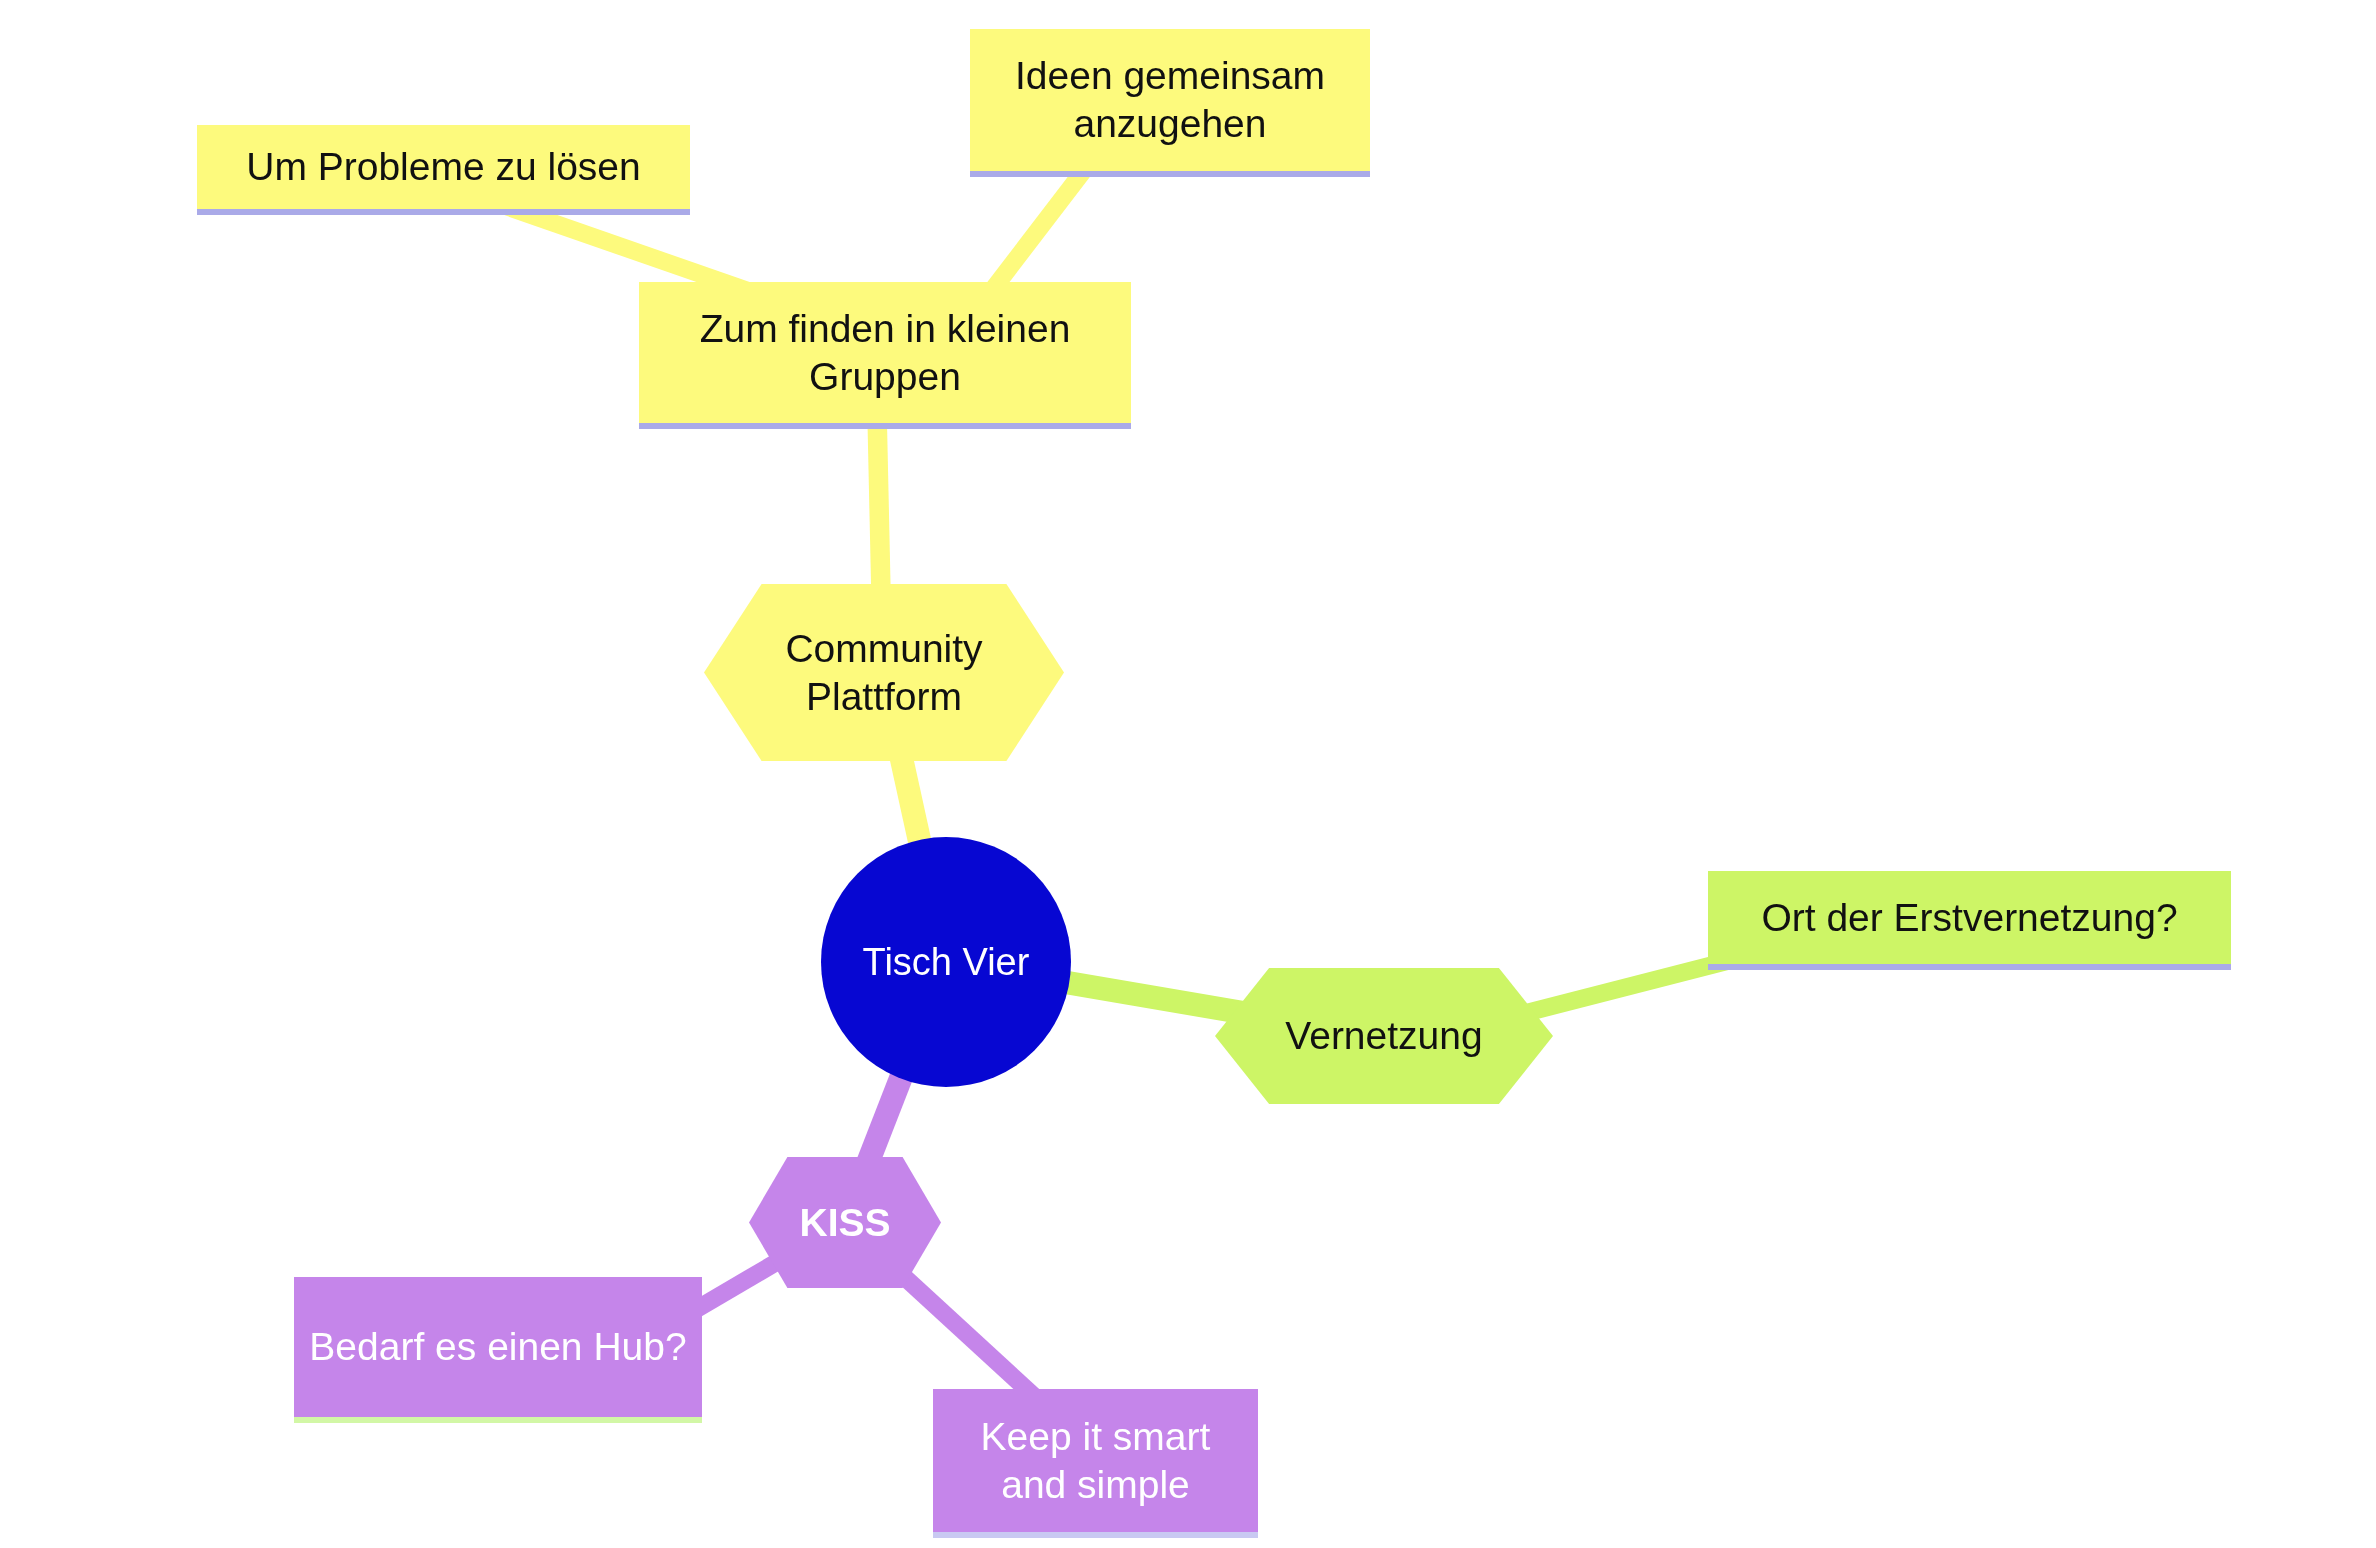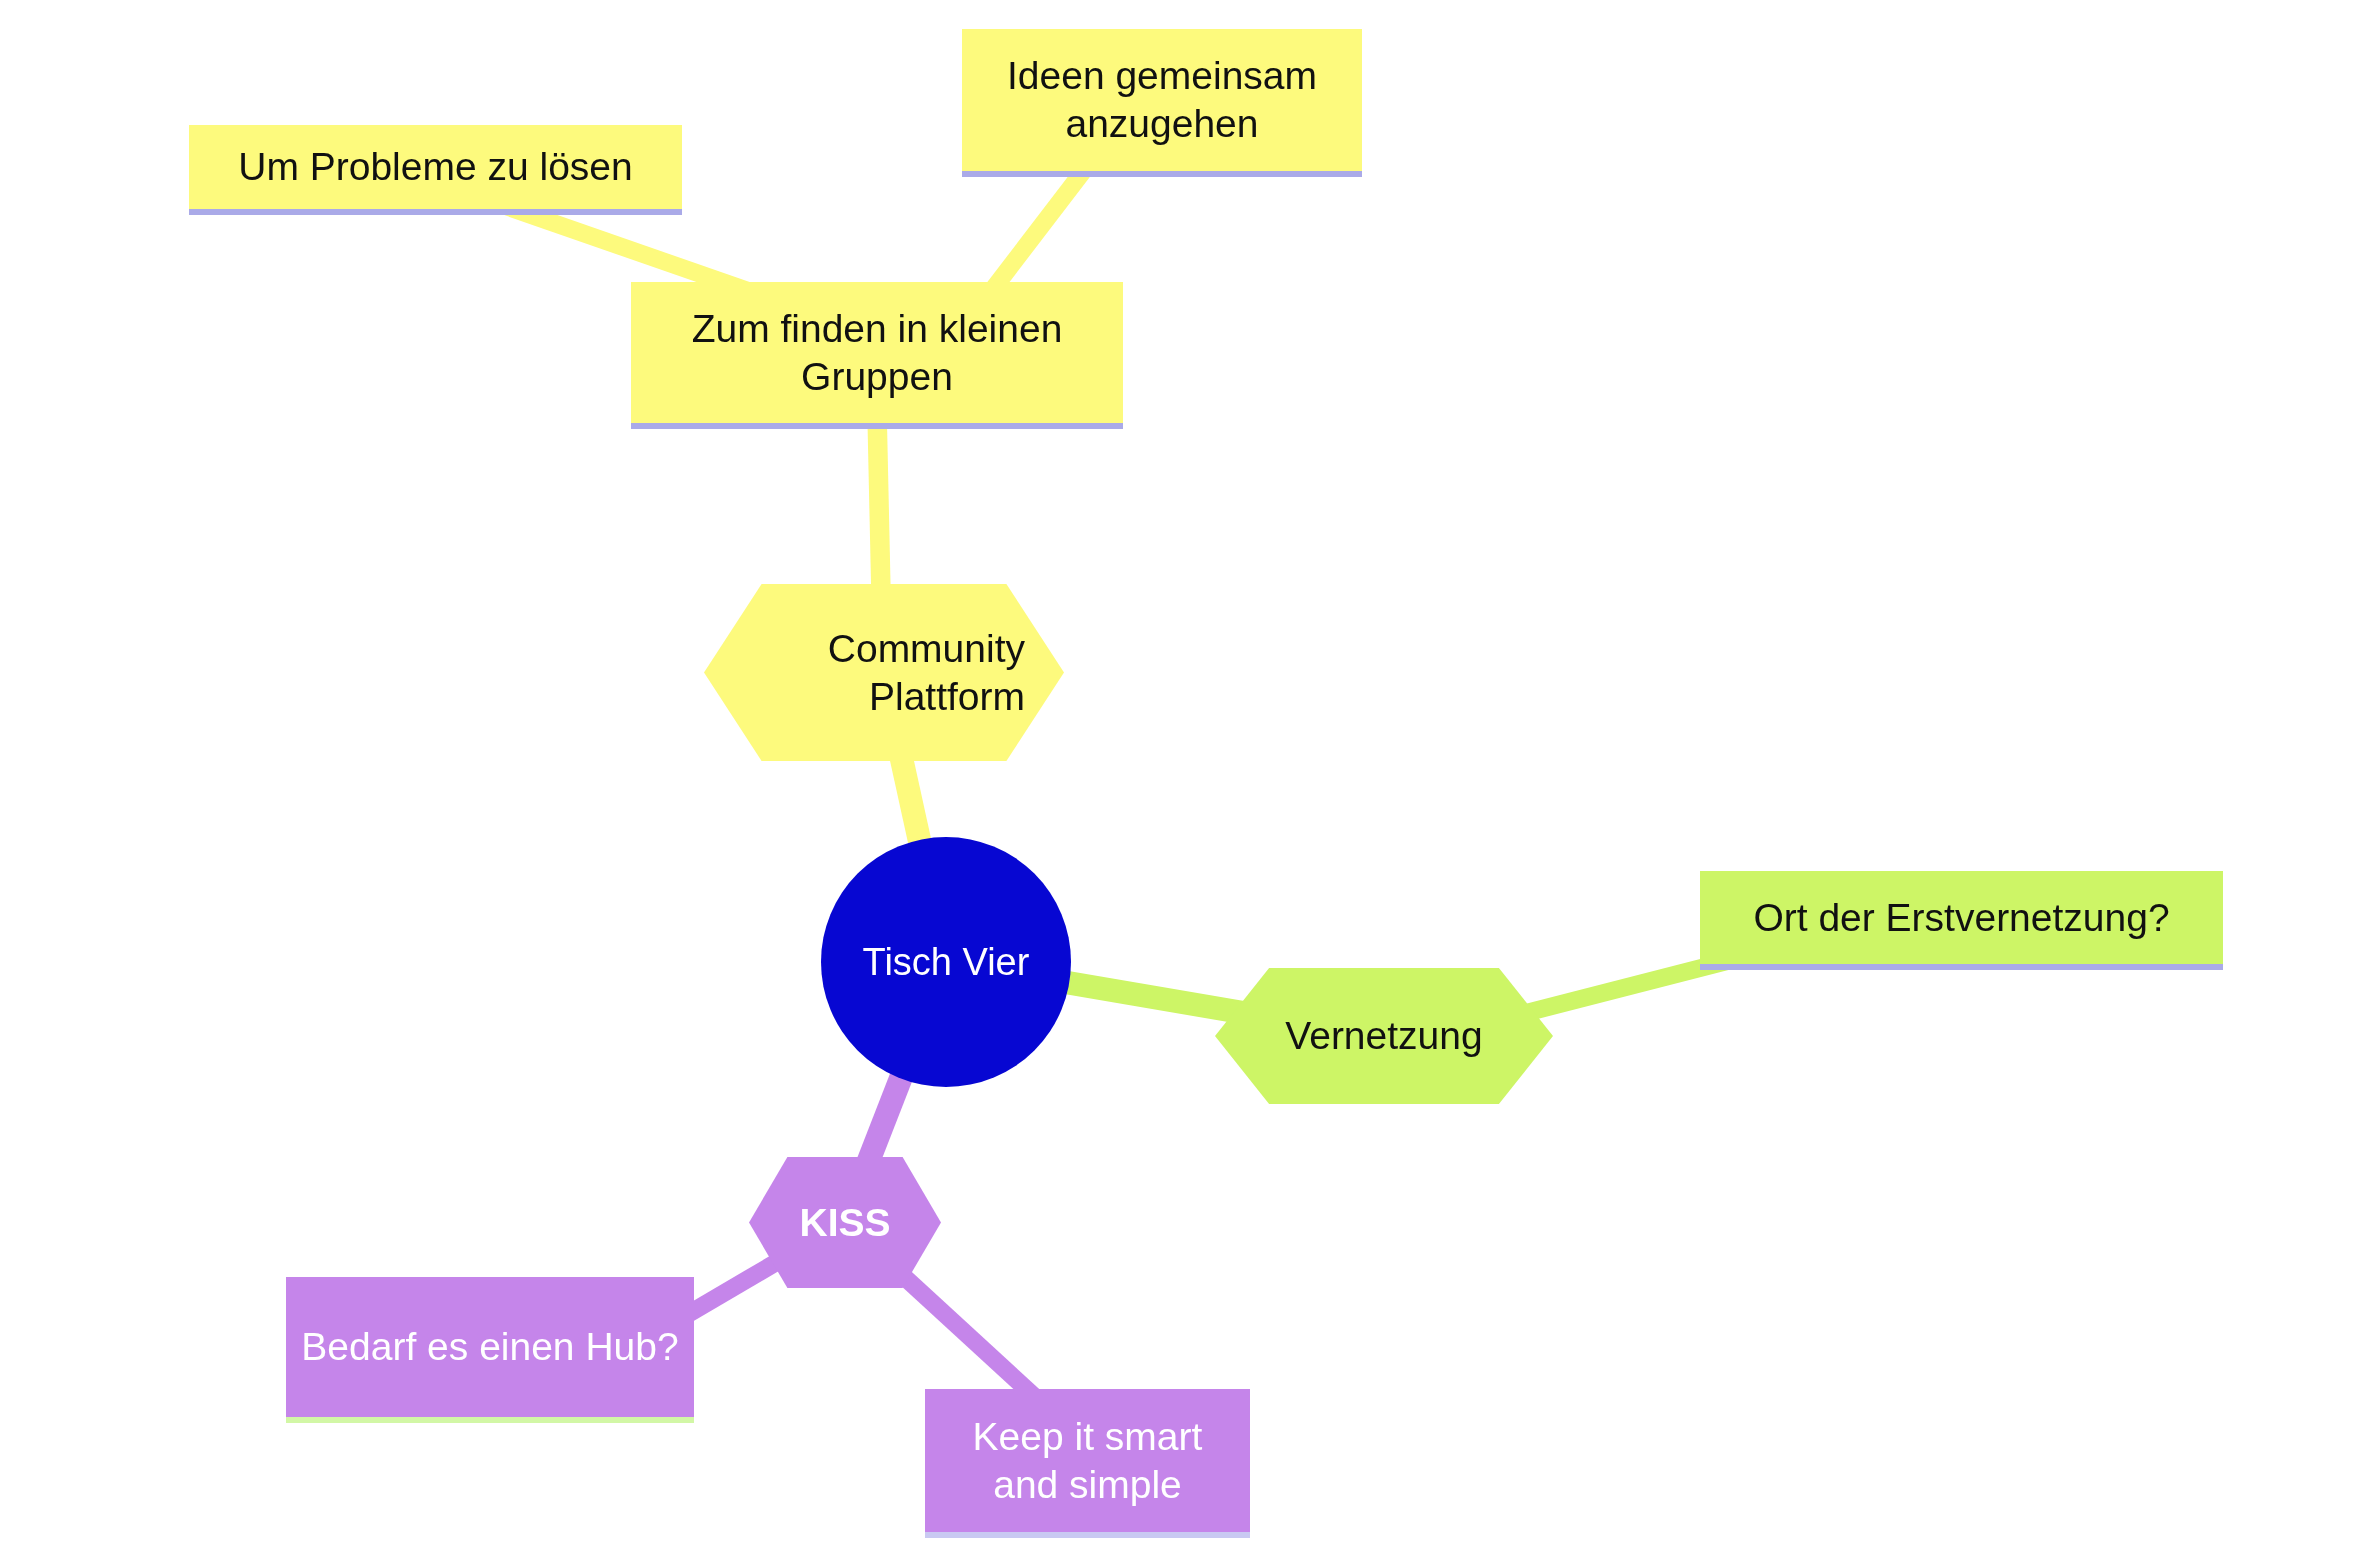--- a/index.html
+++ b/index.html
@@ -9,31 +9,30 @@
     overflow:hidden;
   }
   #edges{position:absolute;left:0;top:0;z-index:1;}
   .node{
     position:absolute;z-index:2;
     display:flex;align-items:center;justify-content:center;
     text-align:center;font-size:39px;line-height:1.22;color:#111111;
     box-sizing:border-box;padding:5.9px 13.7px;
   }
   
-  .rect{border-bottom:6.8px solid var(--lavender);}
+  .rect{border-bottom:6.8px solid var(--lavender);margin-left:8px;}
   .rect.yellow{background:var(--yellow);}
   .rect.green{background:var(--green);}
   .rect.purple{background:var(--purple);color:#ffffff;}
   .rect.purple.green-under{border-bottom-color:var(--pale-green);}
   .rect.purple.lav-under{border-bottom-color:var(--pale-lavender);}
   
   .hex{
     clip-path:polygon(16% 0%,84% 0%,100% 50%,84% 100%,16% 100%,0% 50%);
     padding:5.9px 39px;
-    text-align:right;
   }
   .hex.yellow{background:var(--yellow);}
   .hex.green{background:var(--green);}
   .hex.purple{background:var(--purple);color:#ffffff;font-weight:bold;}
   .hex.small{clip-path:polygon(20% 0%,80% 0%,100% 50%,80% 100%,20% 100%,0% 50%);}
   
   .root-circle{
     border-radius:50%;background:var(--blue);color:#ffffff;font-size:38px;
   }
   .edge-yellow{stroke:var(--yellow);}

